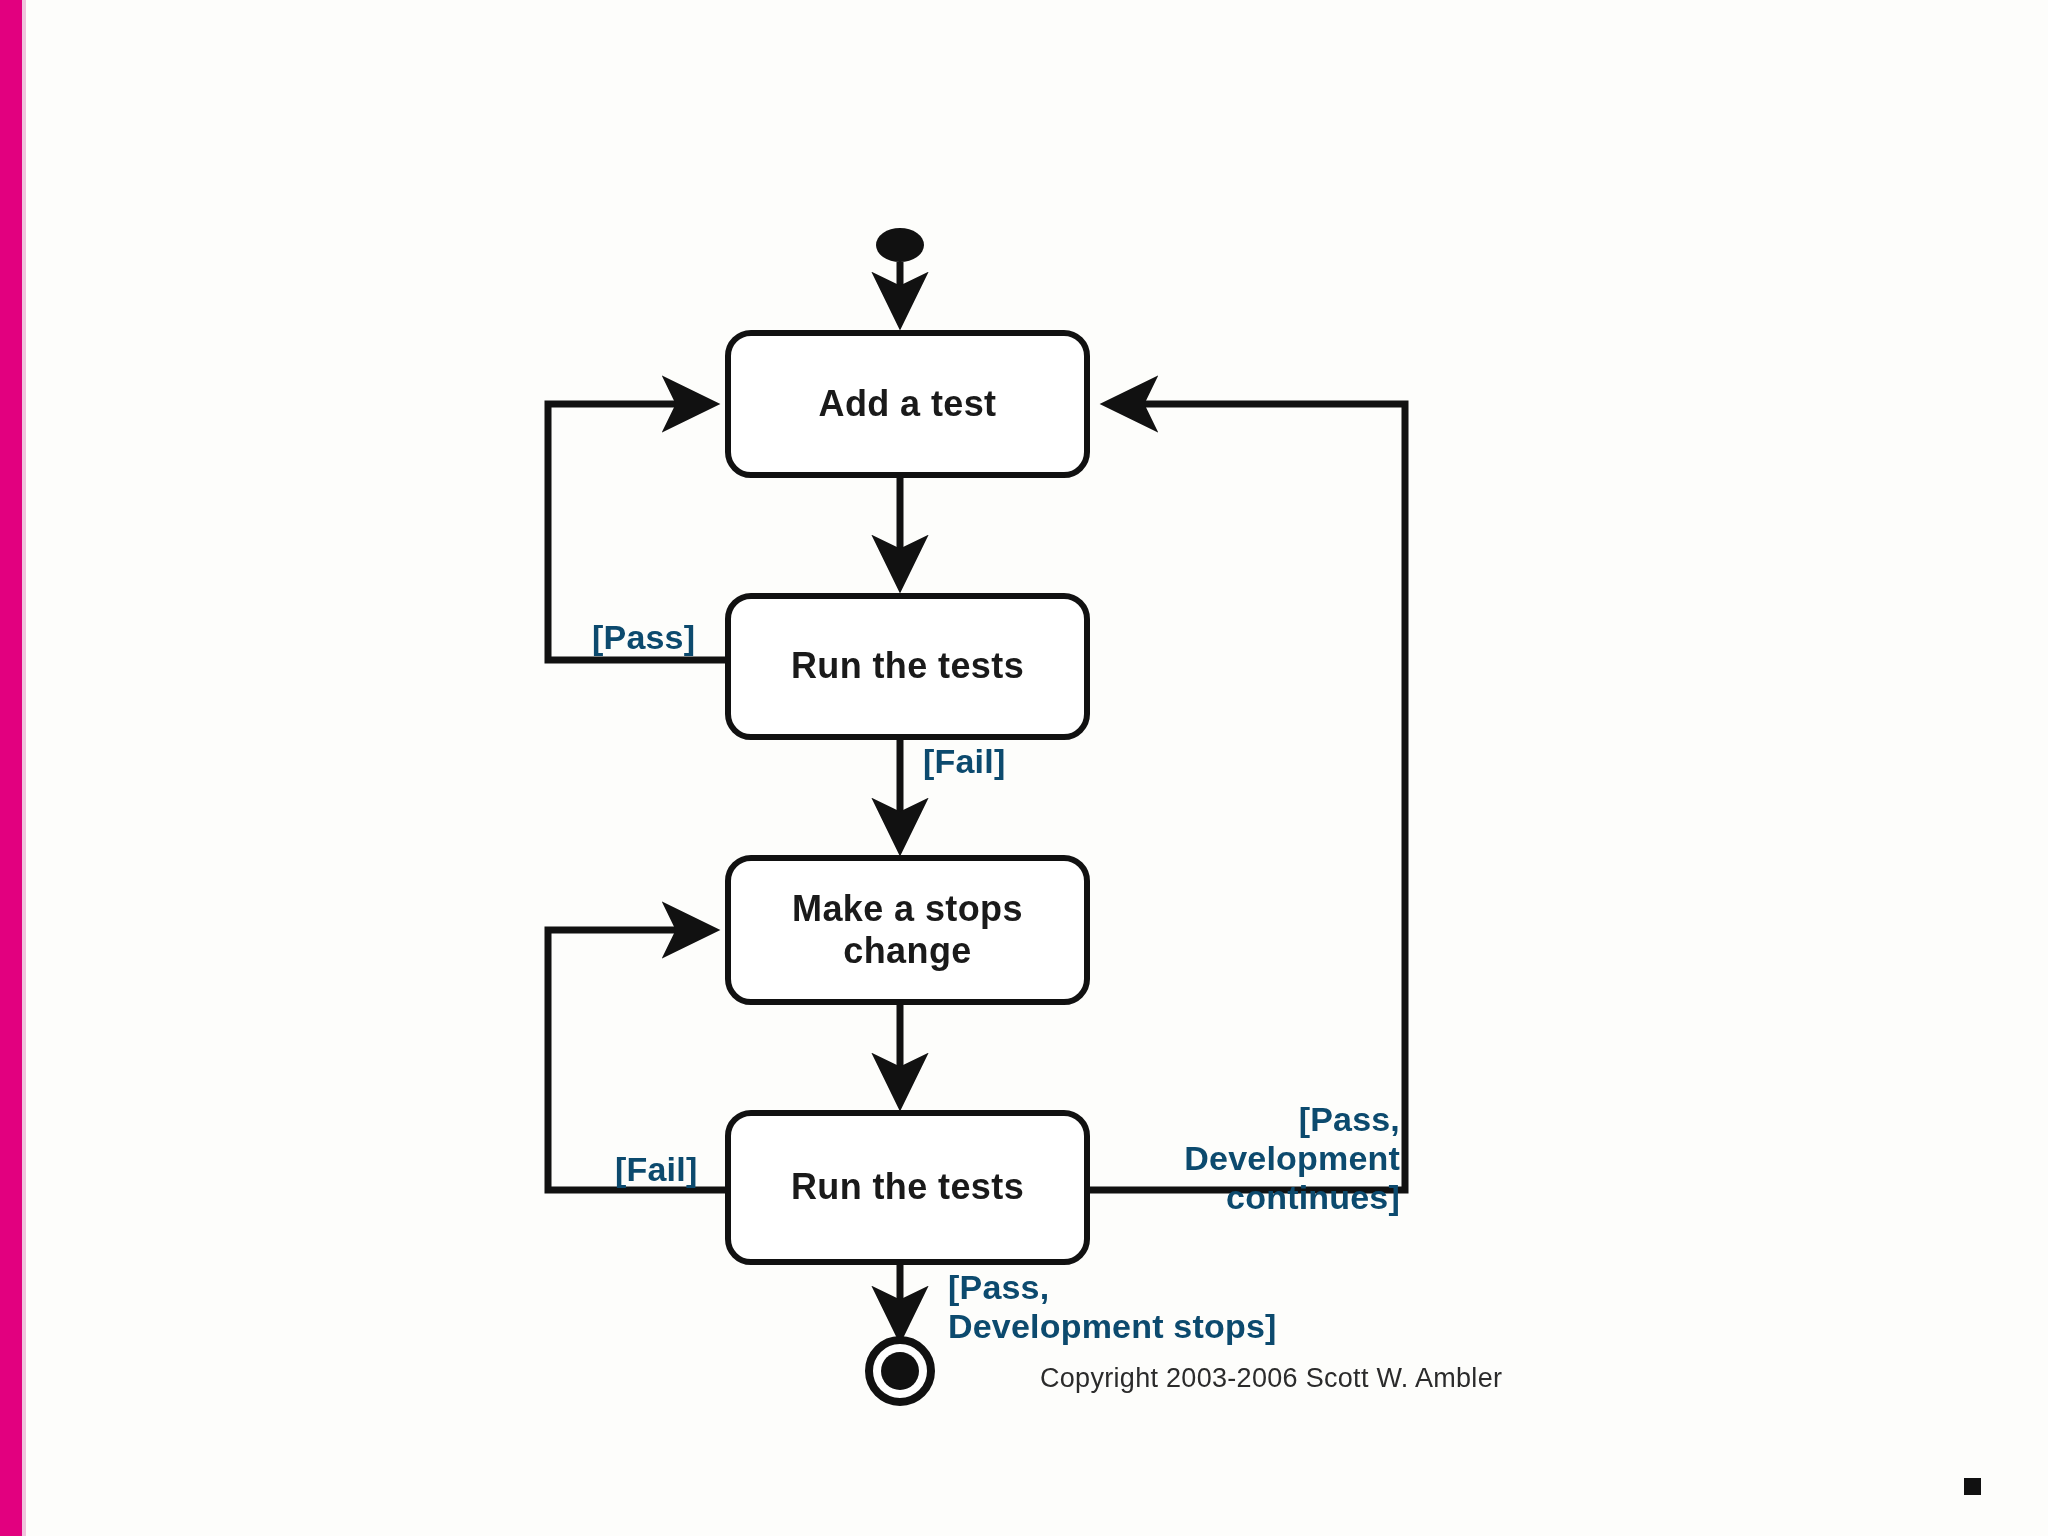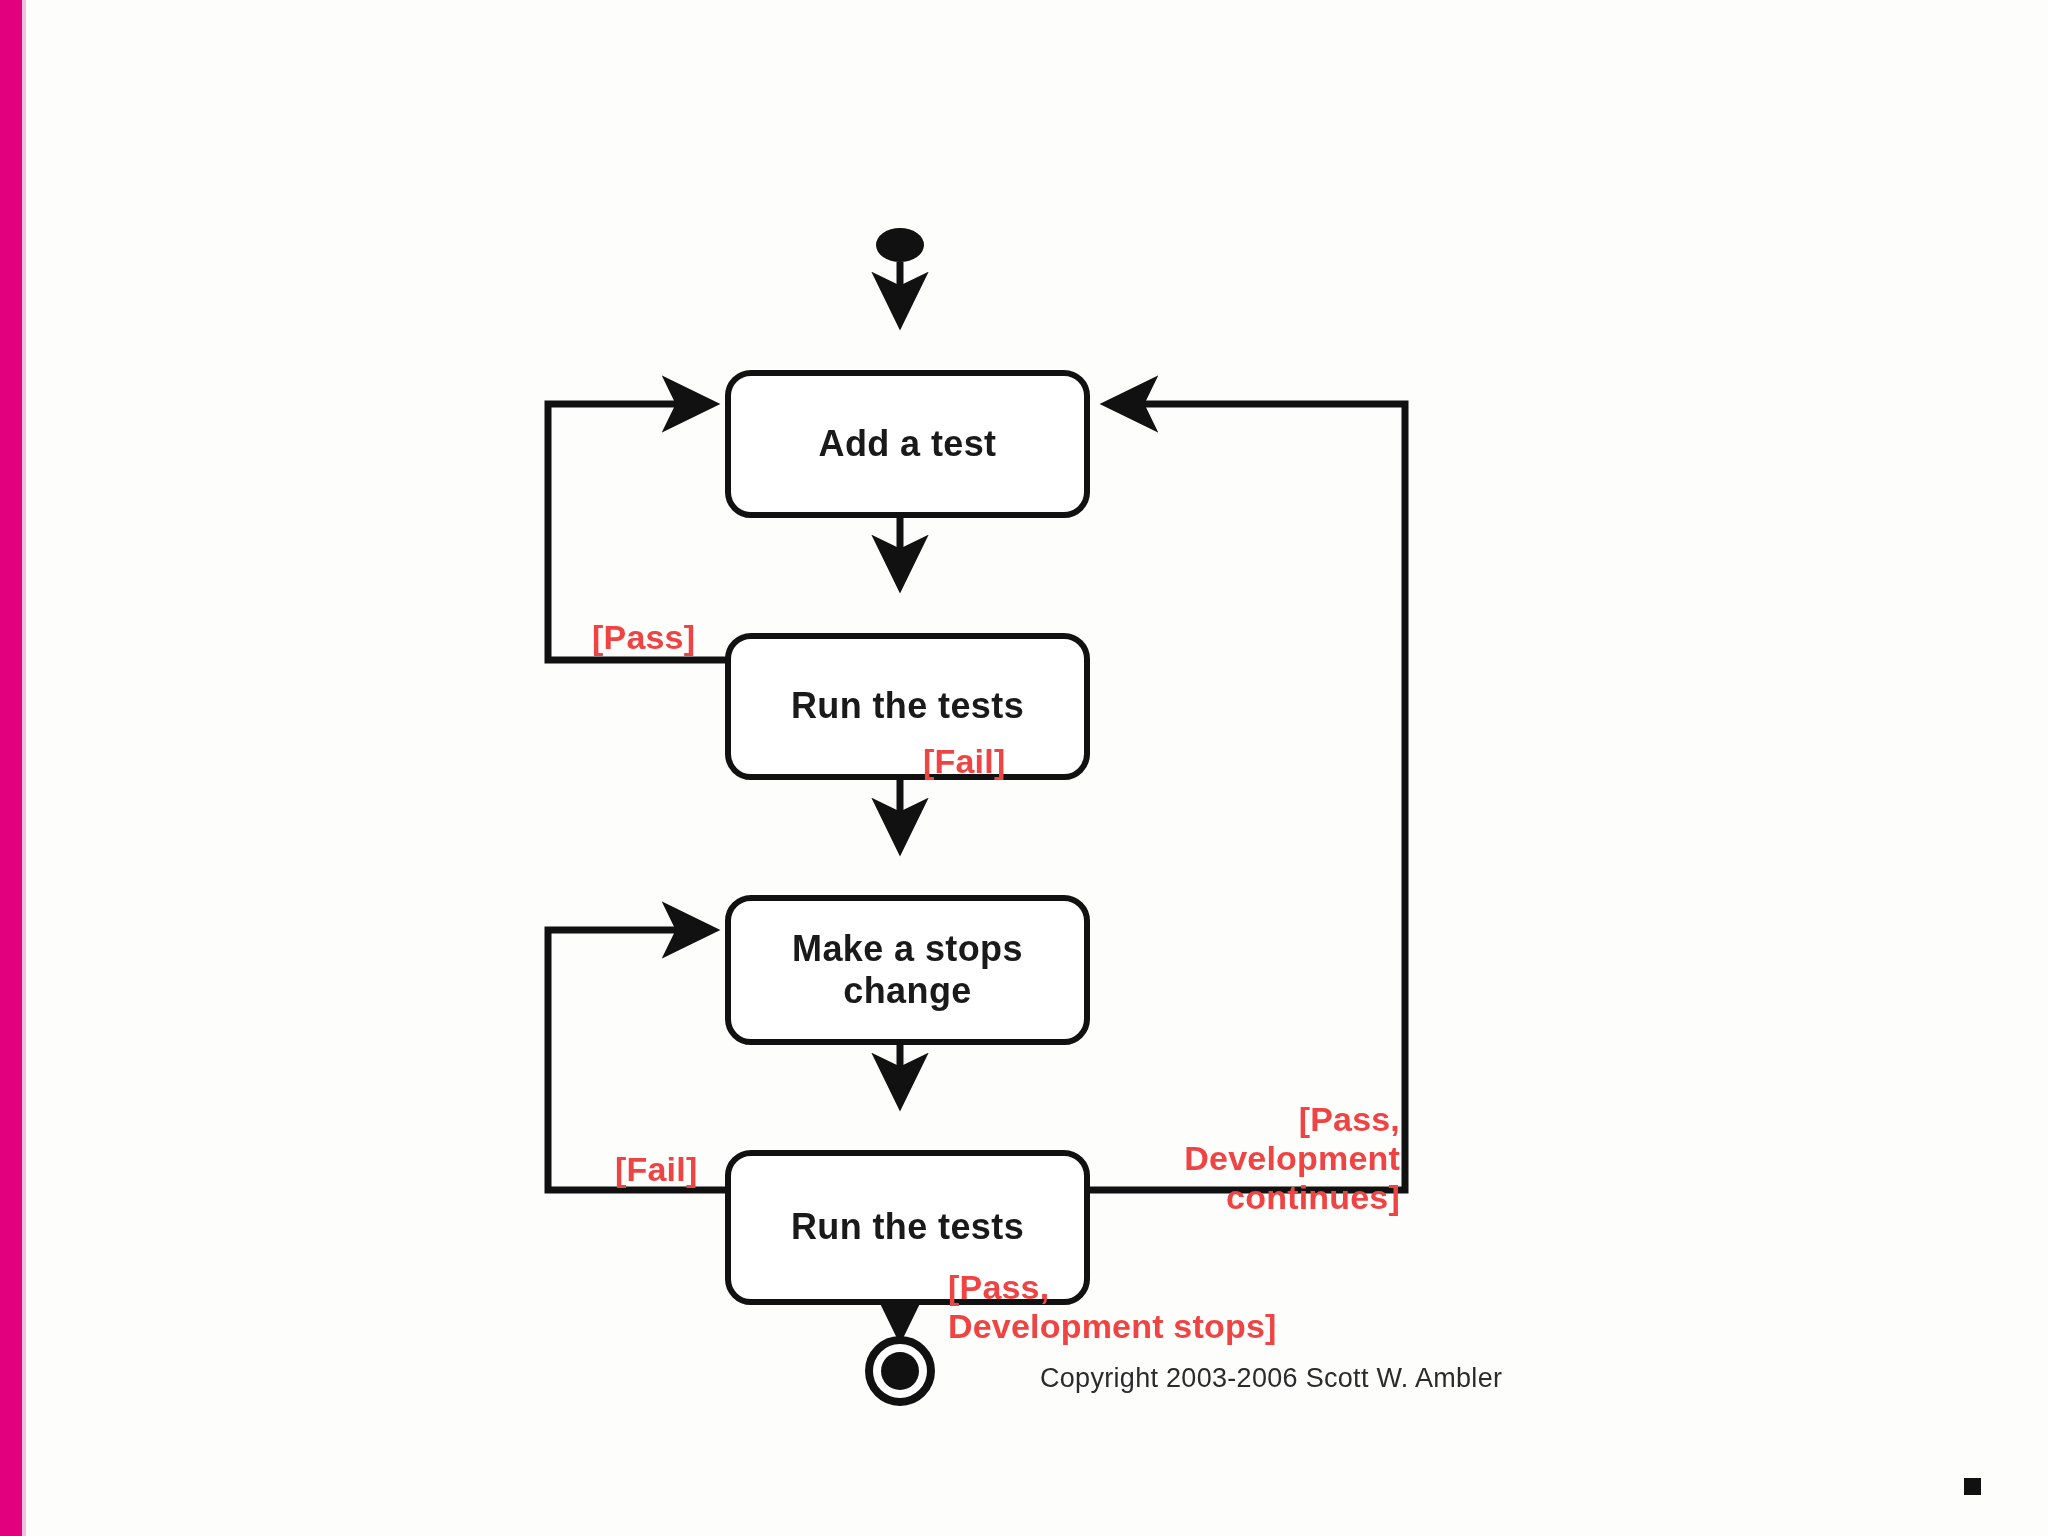--- a/index.html
+++ b/index.html
@@ -63,28 +63,27 @@
     background: #ffffff;
     display: flex;
     align-items: center;
     justify-content: center;
     text-align: center;
     font-weight: bold;
     font-size: 36px;
     line-height: 1.18;
     color: #1a1a1a;
     letter-spacing: 0.4px;
-    margin-top: 40px;
   }
   .edge-label {
     position: absolute;
     font-weight: bold;
     font-size: 34px;
     line-height: 1.14;
-    color: #ef4444;
+    color: #0c4a6e;
     white-space: pre-line;
     letter-spacing: 0.2px;
   }
   .edge-label.right-align { text-align: right; }
   #copyright-text {
     position: absolute;
     left: 1040px;
     top: 1363px;
     font-size: 27px;
     color: #2b2b2b;

